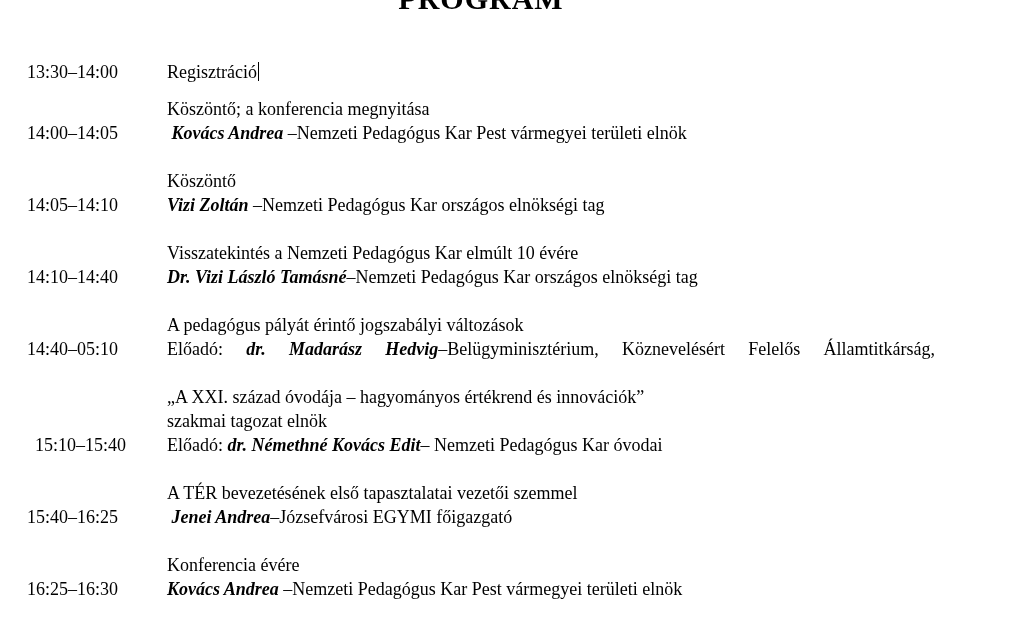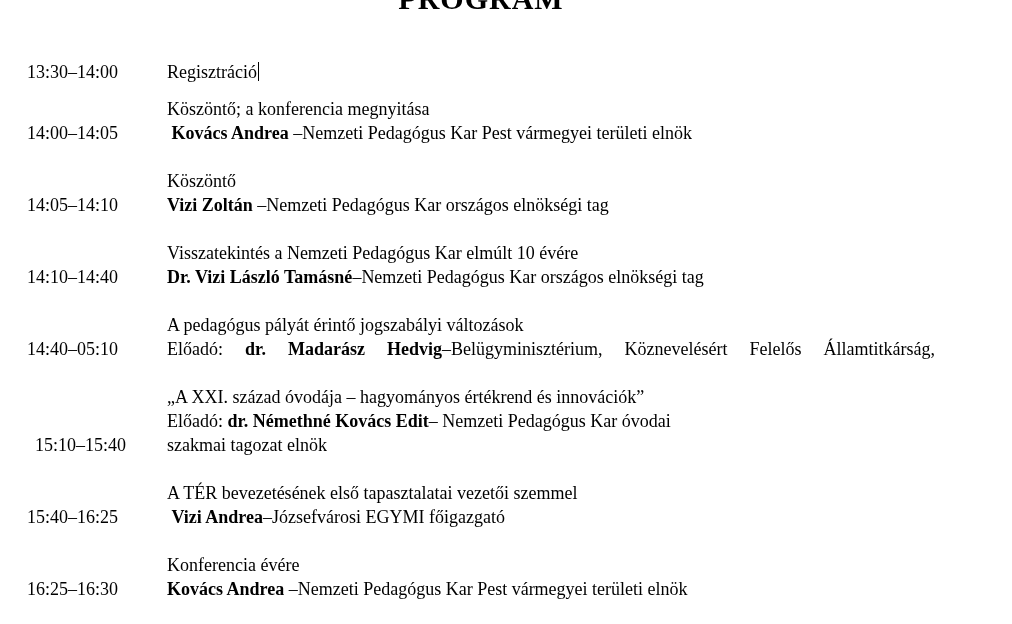--- a/index.html
+++ b/index.html
@@ -54,20 +54,21 @@
   .detail-line {
     white-space: pre-wrap;
   }
   .detail-line.justify {
     white-space: normal;
     text-align: justify;
     text-align-last: justify;
   }
   .seg-name {
     font-weight: bold;
+    font-style: italic;
   }
   .cursor {
     display: inline-block;
     width: 1px;
     height: 19px;
     background: #000;
     vertical-align: -3px;
     margin-left: 1px;
   }
 </style>
@@ -113,30 +114,30 @@
     <div class="content">
       <div class="event-title detail-line">A pedagógus pályát érintő jogszabályi változások</div>
     <div class="detail-line justify"><span class="seg-plain">Előadó: </span><span class="seg-name">dr. Madarász Hedvig</span><span class="seg-plain">–Belügyminisztérium, Köznevelésért Felelős Államtitkárság,</span></div>
         </div>
   </div>
 
   <div class="row">
     <div class="time indent">15:10–15:40</div>
     <div class="content">
       <div class="event-title detail-line">„A XXI. század óvodája – hagyományos értékrend és innovációk”</div>
-    <div class="detail-line"><span class="seg-plain">Előadó: </span><span class="seg-name">dr. Némethné Kovács Edit</span><span class="seg-plain">– Nemzeti Pedagógus Kar óvodai</span></div>
-          <div class="detail-line"><span class="seg-plain">szakmai tagozat elnök</span></div>
+    <div class="detail-line"><span class="seg-plain">szakmai tagozat elnök</span></div>
+          <div class="detail-line"><span class="seg-plain">Előadó: </span><span class="seg-name">dr. Némethné Kovács Edit</span><span class="seg-plain">– Nemzeti Pedagógus Kar óvodai</span></div>
         </div>
   </div>
 
   <div class="row">
     <div class="time">15:40–16:25</div>
     <div class="content">
       <div class="event-title detail-line">A TÉR bevezetésének első tapasztalatai vezetői szemmel</div>
-    <div class="detail-line"><span class="seg-plain"> </span><span class="seg-name">Vizi Andrea</span><span class="seg-plain">–Józsefvárosi EGYMI főigazgató</span></div>
+    <div class="detail-line"><span class="seg-plain"> </span><span class="seg-name">Jenei Andrea</span><span class="seg-plain">–Józsefvárosi EGYMI főigazgató</span></div>
         </div>
   </div>
 
   <div class="row">
     <div class="time">16:25–16:30</div>
     <div class="content">
       <div class="event-title detail-line">Konferencia évére</div>
     <div class="detail-line"><span class="seg-name">Kovács Andrea</span><span class="seg-plain"> –Nemzeti Pedagógus Kar Pest vármegyei területi elnök</span></div>
         </div>
   </div>

